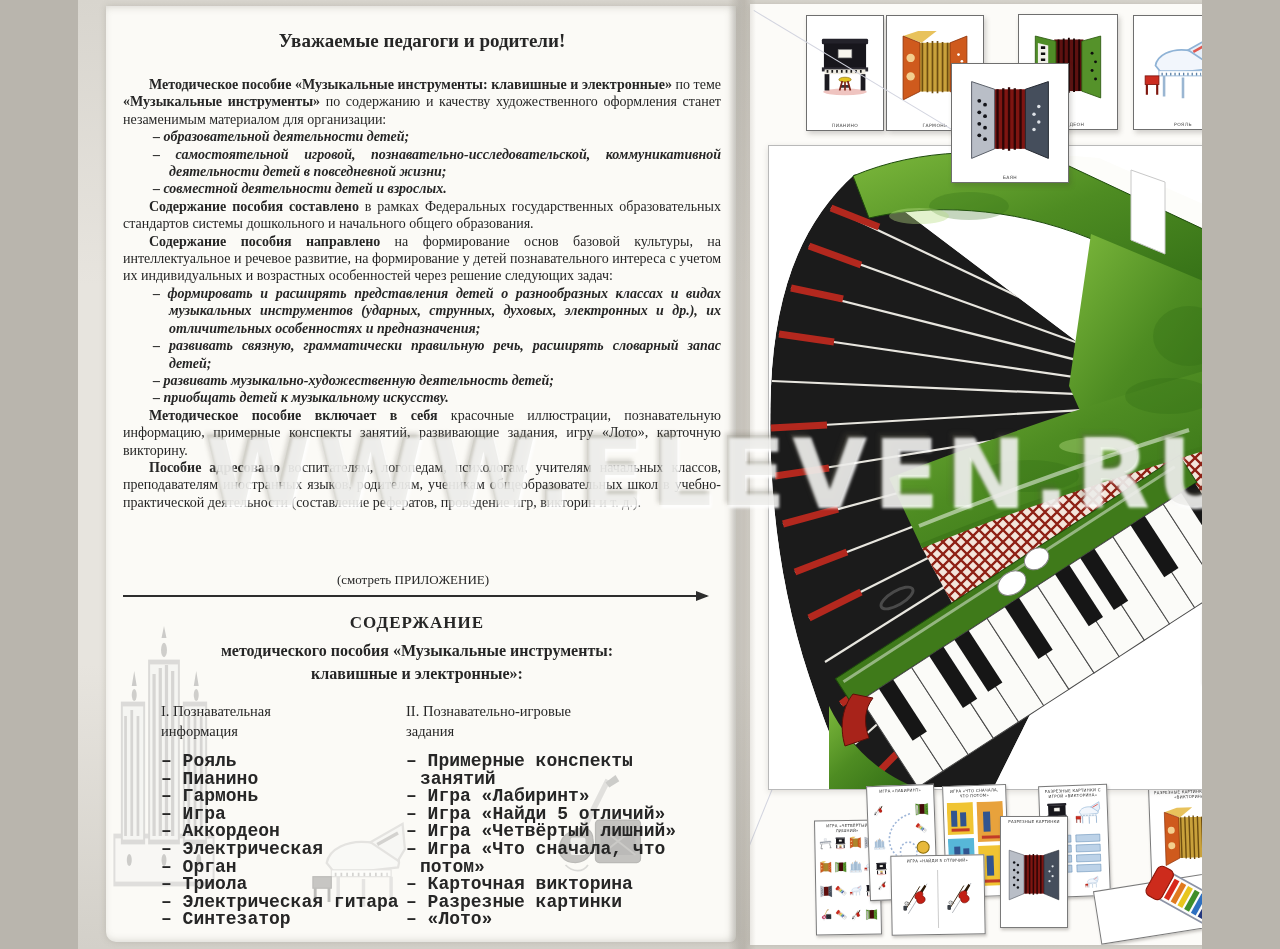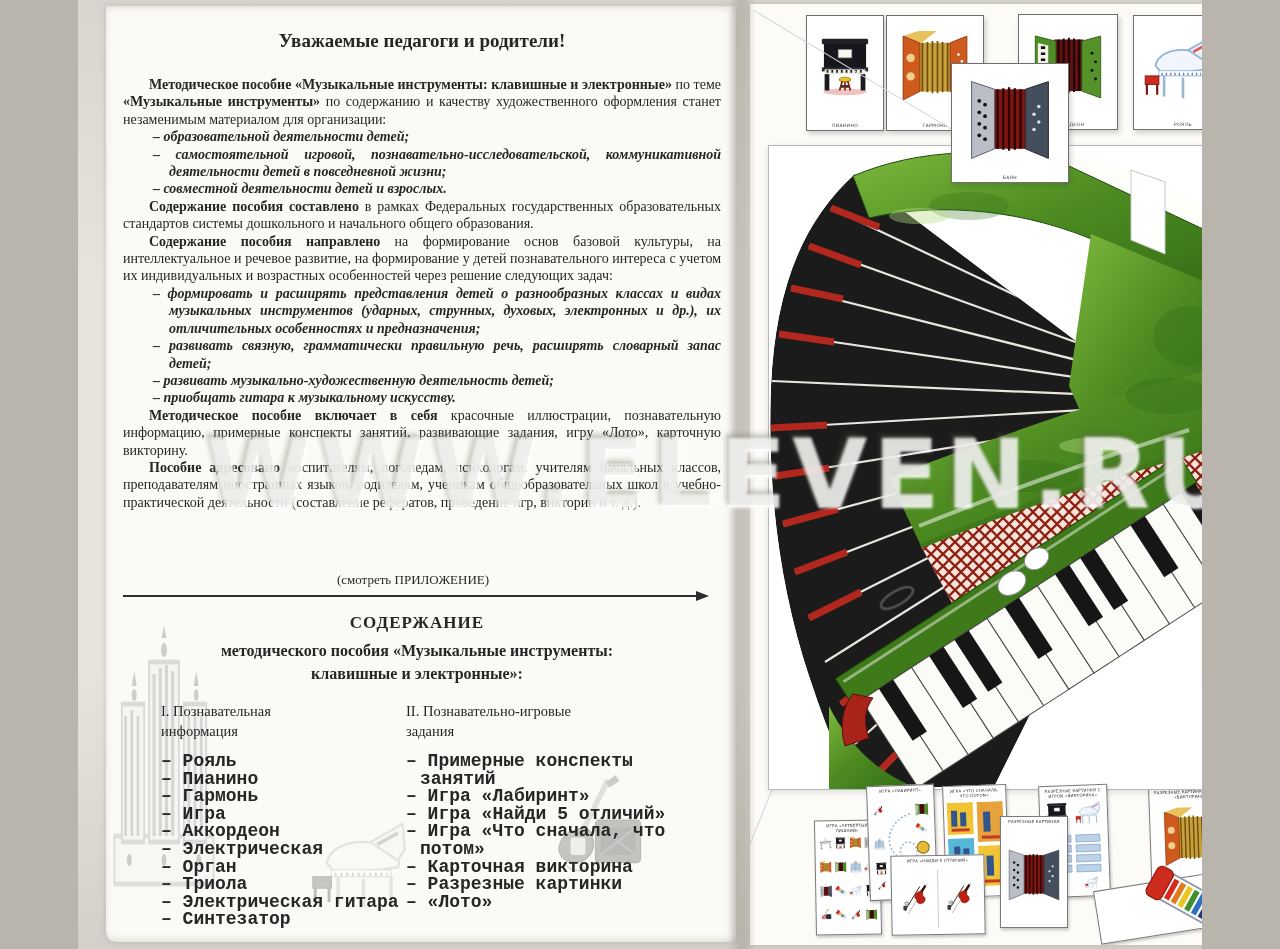--- a/index.html
+++ b/index.html
@@ -238,21 +238,21 @@
 
       <p class="body"><b>Содержание пособия составлено</b><span> в рамках Федеральных государственных образовательных стандартов системы дошкольного и начального общего образования.</span></p>
 
       <p class="body"><b>Содержание пособия направлено</b><span> на формирование основ базовой культуры, на интеллектуальное и речевое развитие, на формирование у детей познавательного интереса с учетом их индивидуальных и возрастных особенностей через решение следующих задач:</span></p>
 
       <div class="ilist">
 
       <div class="li">– формировать и расширять представления детей о разнообразных классах и видах музыкальных инструментов (ударных, струнных, духовых, электронных и др.), их отличительных особенностях и предназначения;</div>
           <div class="li">– развивать связную, грамматически правильную речь, расширять словарный запас детей;</div>
           <div class="li">– развивать музыкально-художественную деятельность детей;</div>
-          <div class="li">– приобщать гитара к музыкальному искусству.</div>
+          <div class="li">– приобщать детей к музыкальному искусству.</div>
         </div>
 
       <p class="body"><b>Методическое пособие включает в себя</b><span> красочные иллюстрации, познавательную информацию, примерные конспекты занятий, развивающие задания, игру «Лото», карточную викторину.</span></p>
 
       <p class="body"><b>Пособие адресовано</b><span> воспитателям, логопедам, психологам, учителям начальных классов, преподавателям иностранных языков, родителям, ученикам общеобразовательных школ в учебно-практической деятельности (составление рефератов, проведение игр, викторин и т. д.).</span></p>
     </div>
 
     <div class="contents">
       <div class="see-note">(смотреть ПРИЛОЖЕНИЕ)</div>
       <div class="rule"></div>
@@ -276,20 +276,21 @@
               <div class="li">– Синтезатор</div>
             </div>
         </div>
         <div class="col2">
           <div class="col-h">II. Познавательно-игровые задания</div>
           <div class="clist">
 
           <div class="li">– Примерные конспекты занятий</div>
               <div class="li">– Игра «Лабиринт»</div>
               <div class="li">– Игра «Найди 5 отличий»</div>
+              <div class="li">– Игра «Четвёртый лишний»</div>
               <div class="li">– Игра «Что сначала, что потом»</div>
               <div class="li">– Карточная викторина</div>
               <div class="li">– Разрезные картинки</div>
               <div class="li">– «Лото»</div>
             </div>
         </div>
       </div>
     </div>
   </div>
 

